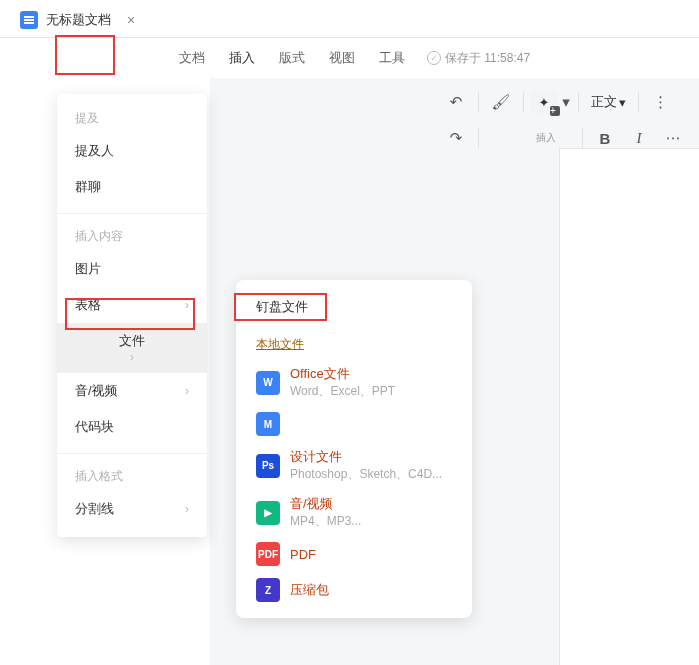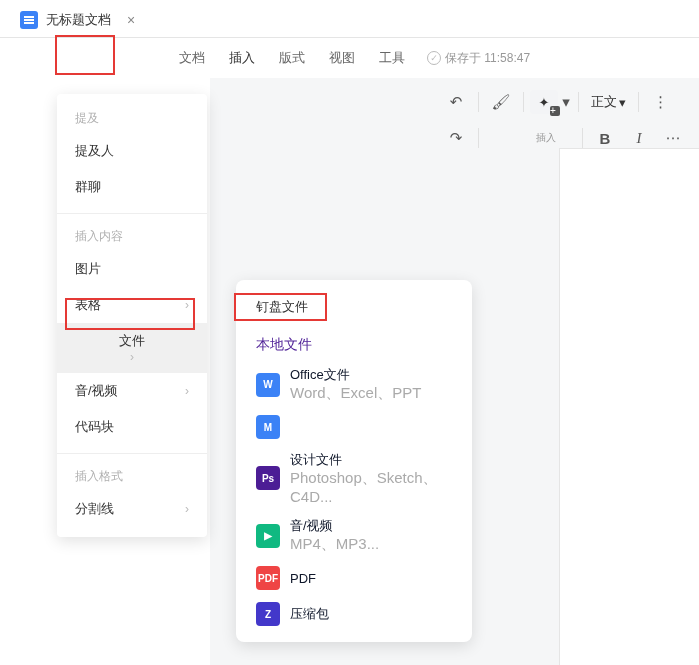--- a/index.html
+++ b/index.html
@@ -24,29 +24,29 @@
     
     .dropdown-menu { position: absolute; left: 57px; top: 94px; width: 150px; background: #fff; box-shadow: 0 4px 16px rgba(0,0,0,0.12); border-radius: 4px; padding: 10px 0; z-index: 10; }
     .menu-section-label { padding: 6px 18px; color: #b0b0b0; font-size: 12px; }
     .menu-row { padding: 9px 18px; display: flex; align-items: center; justify-content: space-between; cursor: pointer; color: #333; }
     .menu-row.selected { background: #f0f0f0; flex-direction: column; }
     .chevron { color: #bbb; font-size: 12px; }
     .menu-divider { height: 1px; background: #eee; margin: 8px 0; }
     
     .submenu { position: absolute; left: 222px; top: 280px; width: 236px; background: #fff; box-shadow: 0 4px 16px rgba(0,0,0,0.12); border-radius: 8px; padding: 14px 0 10px; z-index: 20; margin-left: 14px; }
     .submenu-title { padding: 4px 20px 10px; color: #333; font-size: 13px; }
-    .submenu-section { padding: 10px 20px 6px; color: #4c1d95; font-size: 14px; }
+    .submenu-section { padding: 10px 20px 6px; color: #a16207; font-size: 12px; text-decoration: underline; }
     .file-row { display: flex; align-items: center; gap: 10px; padding: 6px 20px; cursor: pointer; }
     .file-icon { width: 24px; height: 24px; border-radius: 4px; display: flex; align-items: center; justify-content: center; color: #fff; font-size: 10px; font-weight: bold; flex-shrink: 0; }
     .file-text { display: flex; flex-direction: column; }
-    .file-name { font-size: 13px; color: #0f172a; }
-    .file-desc { font-size: 15px; color: #aaa; }
+    .file-name { font-size: 13px; color: #c2410c; }
+    .file-desc { font-size: 12px; color: #aaa; }
     .ic-word { background: #3b82f6; }
     .ic-mac { background: #3b82f6; }
-    .ic-ps { background: #4c1d95; }
+    .ic-ps { background: #1d4ed8; }
     .ic-av { background: #10b981; }
     .ic-pdf { background: #ef4444; }
     .ic-zip { background: #4338ca; }
     
     .toolbar { position: absolute; right: 0; top: 78px; height: 70px; display: flex; flex-direction: column; padding: 6px 0; z-index: 1; }
     .toolbar-row { display: flex; align-items: center; gap: 2px; padding: 4px 10px; }
     .tool-btn { width: 32px; height: 28px; display: flex; align-items: center; justify-content: center; color: #555; cursor: pointer; border-radius: 4px; font-size: 15px; }
     .tool-sep { width: 1px; height: 20px; background: #e0e0e0; margin: 0 4px; }
     .tool-label { font-size: 13px; padding: 0 6px; display: flex; align-items: center; gap: 2px; }
     .tool-small-label { font-size: 10px; color: #999; text-align: center; width: 32px; }

